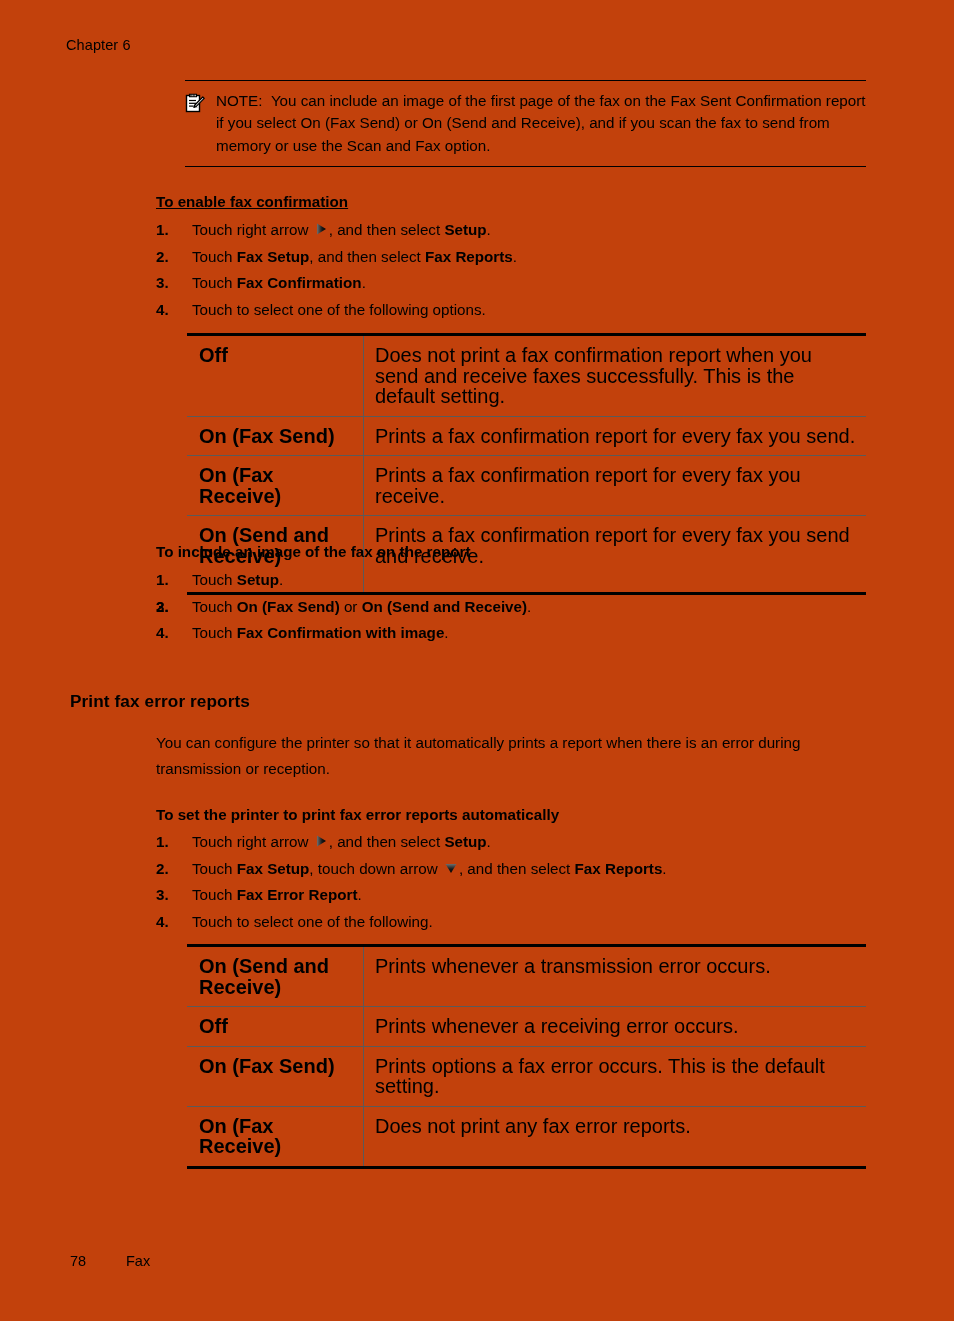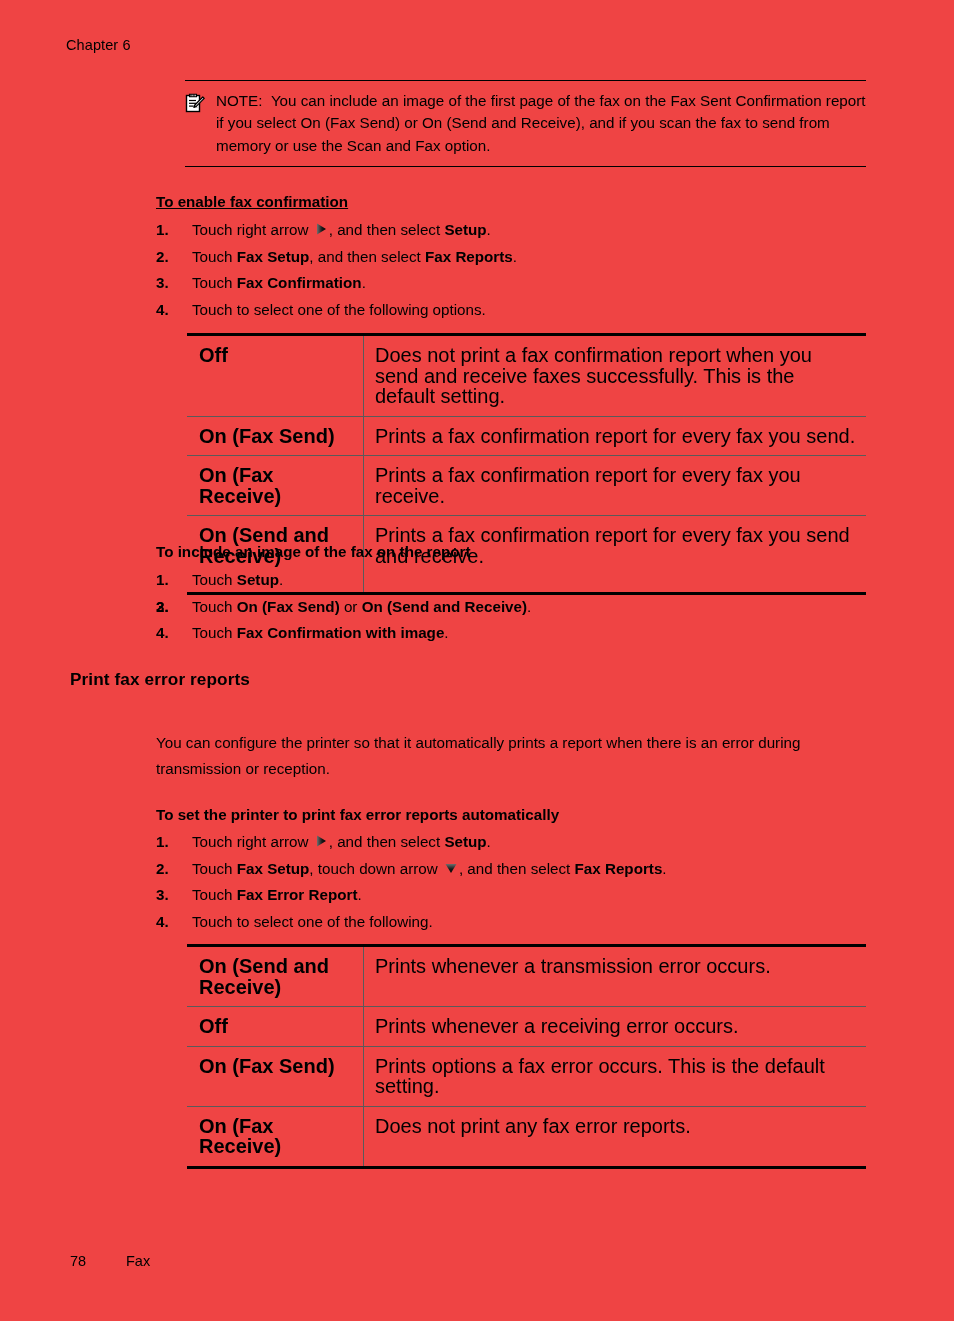--- a/index.html
+++ b/index.html
@@ -8,21 +8,21 @@
     background: #ffffff;
   }
   body {
     font-family: "Liberation Sans", sans-serif;
     color: #000000;
   }
   .page {
     position: relative;
     width: 954px;
     height: 1321px;
-    background: #ef4444;
+    background: #c2410c;
     overflow: hidden;
     box-sizing: border-box;
   }
 
   
   .chapter-header {
     position: absolute;
     left: 66px;
     top: 36px;
     font-size: 14.5px;
@@ -235,21 +235,21 @@
 
   <div class="proc-title" style="top:542px;">To include an image of the fax on the report</div>
 
   <ol class="steps" style="top:567px;">
       <li><span class="num">1.</span><span>Touch <b>Setup</b>.</span></li>
       <li><span class="num">2.</span></li>
       <li><span class="num">3.</span><span>Touch <b>On (Fax Send)</b> or <b>On (Send and Receive)</b>.</span></li>
       <li><span class="num">4.</span><span>Touch <b>Fax Confirmation with image</b>.</span></li>
     </ol>
 
-  <div class="section-heading" style="top:668px;">Print fax error reports</div>
+  <div class="section-heading" style="top:690px;">Print fax error reports</div>
 
   <div class="body-para" style="top:730px;">You can configure the printer so that it automatically prints a report when there is an error during transmission or reception.</div>
 
   <div class="proc-title" style="top:805px;">To set the printer to print fax error reports automatically</div>
 
   <ol class="steps" style="top:829px;">
       <li><span class="num">1.</span><span>Touch right arrow <span class="arrow"><svg width="13" height="14" viewBox="0 0 13 14">
               <defs>
                 <linearGradient id="ga" x1="0" y1="0" x2="1" y2="0">
                   <stop offset="0" stop-color="#6e6e6e"></stop>

